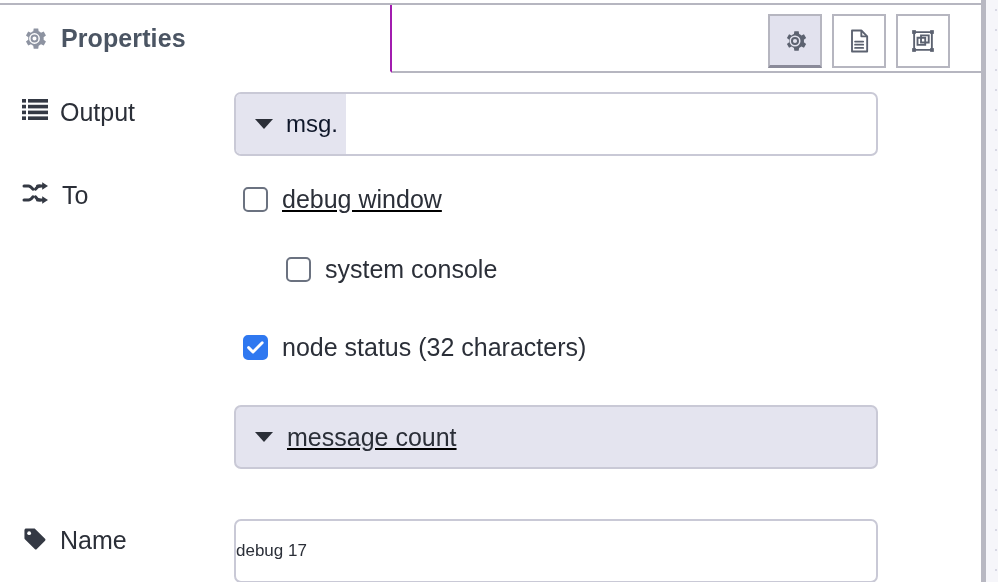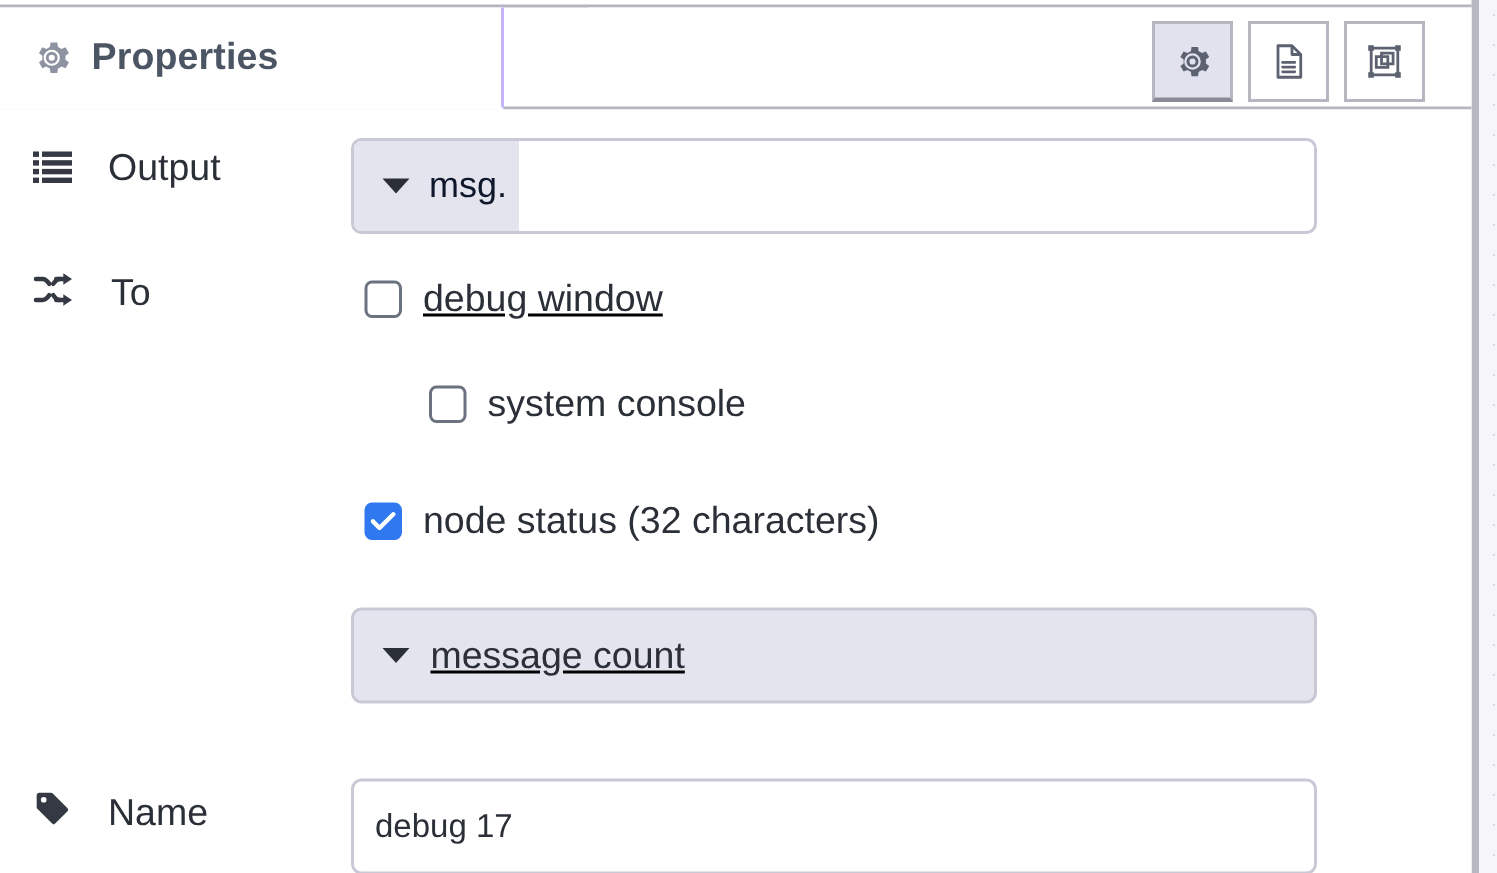--- a/index.html
+++ b/index.html
@@ -49,23 +49,23 @@
   }
   .tabbar-underline {
     position: absolute;
     left: 0; bottom: 0;
     width: 981px; height: 2px;
     background: #b6b6c0;
   }
   .tab-properties {
     position: absolute;
     left: 0; top: 0;
-    width: 336px; height: 68px;
-    background: #ffffff;
-    border-right: 2px solid #c4b5fd;
+    width: 392px; height: 68px;
+    background: #ffffff;
+    border-right: 2px solid #a21caf;
     border-bottom: 2px solid #ffffff;
     display: flex;
     align-items: center;
     padding-left: 21px;
     z-index: 3;
   }
   .tab-properties .gear-glyph { margin-right: 13px; display:flex; }
   .tab-properties-label {
     font-size: 25px;
     font-weight: bold;
@@ -113,22 +113,22 @@
   }
   .row {
     position: absolute;
     left: 0;
     width: 981px;
   }
   .row-label {
     position: absolute;
     left: 22px;
     display: flex;
-    align-items: flex-end;
-    gap: 24px;
+    align-items: flex-start;
+    gap: 12px;
     white-space: nowrap;
   }
   .row-label-text {
     font-size: 25px;
     color: #2b2f38;
   }
 
   
   .field {
     position: absolute;
@@ -169,22 +169,21 @@
     display: flex;
     align-items: center;
     gap: 14px;
     padding-left: 19px;
     font-size: 25px;
     color: #2b2f38;
   }
   .plain-input {
     display: flex;
     align-items: center;
-    padding-left: 14px;
-    font-size: 22px;
+    font-size: 17px;
     color: #2b2f38;
     width: 100%;
   }
 
   .caret {
     width: 0; height: 0;
     border-left: 9px solid transparent;
     border-right: 9px solid transparent;
     border-top: 10px solid #2b2f38;
   }

